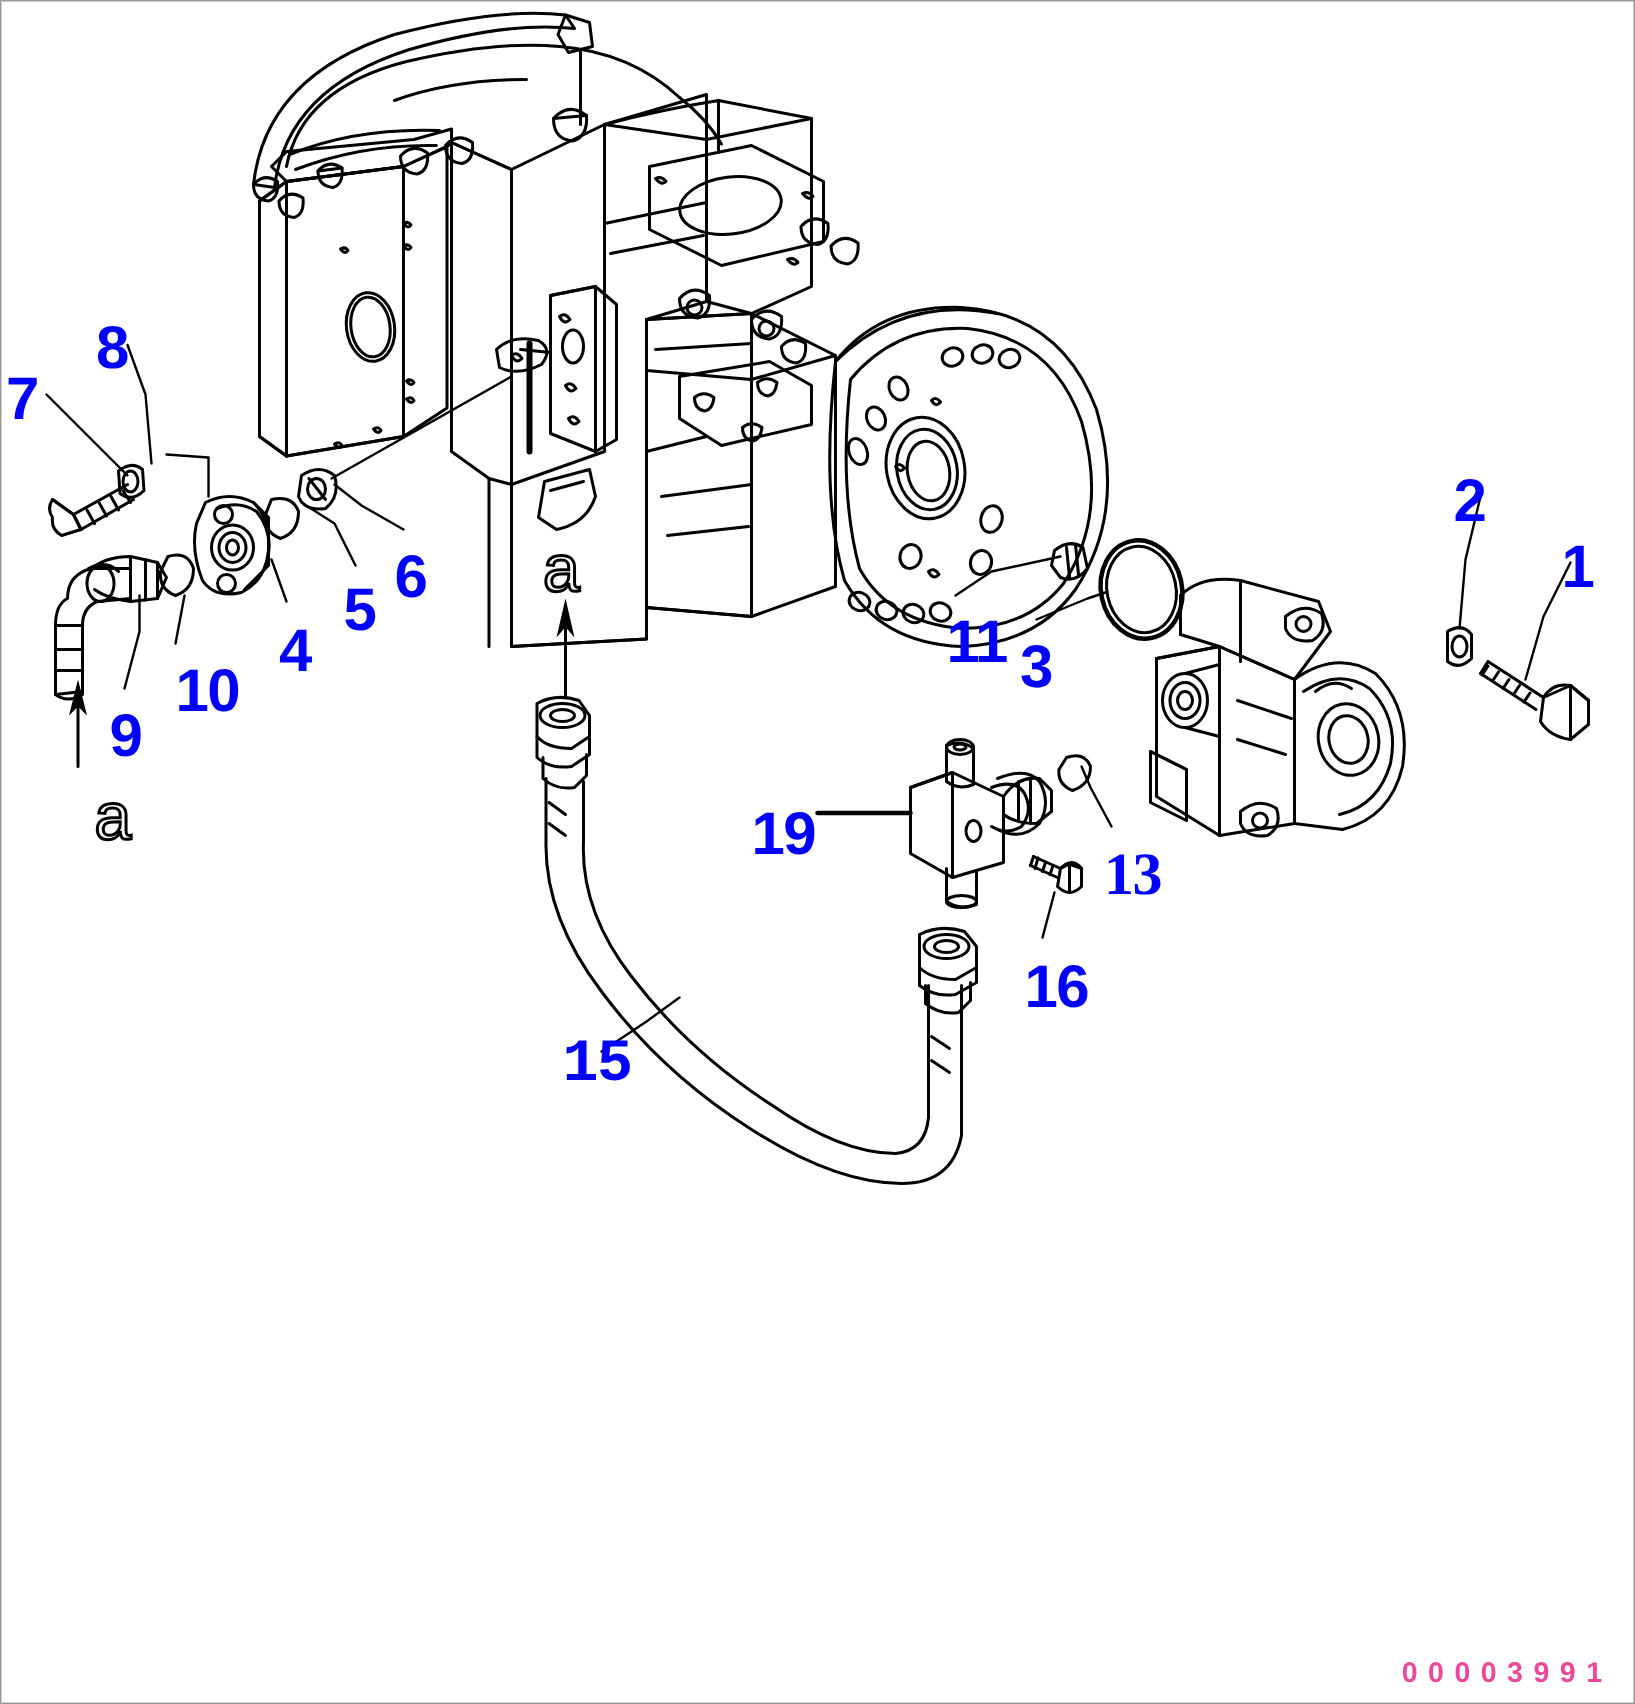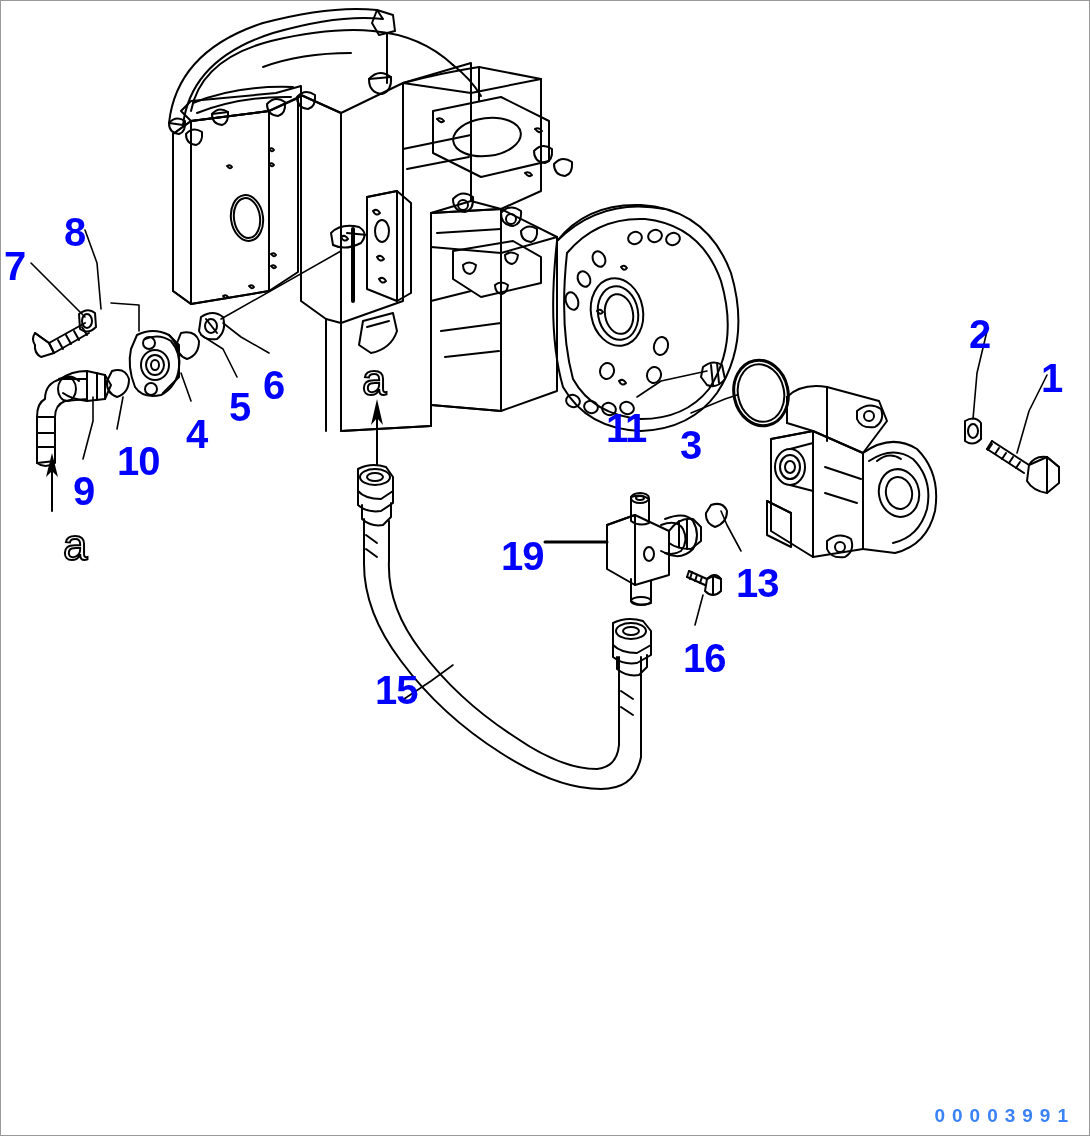--- a/index.html
+++ b/index.html
@@ -50,21 +50,21 @@
     user-select: none;
   }
   #drawing-number {
     position: absolute;
     right: 14px;
     bottom: 8px;
     font-family: "Liberation Sans", sans-serif;
     font-size: 19px;
     font-weight: bold;
     letter-spacing: 7px;
-    color: #3b82f6;
+    color: #ec4899;
     white-space: nowrap;
     user-select: none;
   }
 </style>
 </head>
 <body>
 
 <div id="page">
 
   <svg id="canvas" viewBox="0 0 1090 1136" xmlns="http://www.w3.org/2000/svg">
@@ -412,24 +412,24 @@
   <div class="callout" style="left:1040px; top:357px;">1</div>
   <div class="callout" style="left:968px;  top:313px;">2</div>
   <div class="callout" style="left:679px;  top:424px;">3</div>
   <div class="callout" style="left:185px;  top:413px;">4</div>
   <div class="callout" style="left:228px;  top:386px;">5</div>
   <div class="callout" style="left:262px;  top:364px;">6</div>
   <div class="callout" style="left:3px;    top:245px;">7</div>
   <div class="callout" style="left:63px;   top:211px;">8</div>
   <div class="callout" style="left:72px;   top:470px;">9</div>
   <div class="callout" style="left:116px;  top:440px;text-align:right;">10</div>
-  <div class="callout" style="left:605px;  top:407px;">11</div>
+  <div class="callout" style="left:630px;  top:407px;">11</div>
   <div class="callout" style="left:500px;  top:535px;">19</div>
-  <div class="callout" style="left:735px;  top:562px;">13</div>
+  <div class="callout" style="left:735px;  top:562px;font-family:Liberation Serif, serif;">13</div>
   <div class="callout" style="left:682px;  top:637px;">16</div>
-  <div class="callout" style="left:374px;  top:669px;">15</div>
+  <div class="callout" style="left:374px;  top:690px;font-family:Liberation Mono, monospace;">15</div>
 
   <div class="ref-letter" style="left:62px;  top:522px;">a</div>
   <div class="ref-letter" style="left:361px; top:357px;">a</div>
 
   <div id="drawing-number">00003991</div>
 
 </div>
 
 </body></html>

